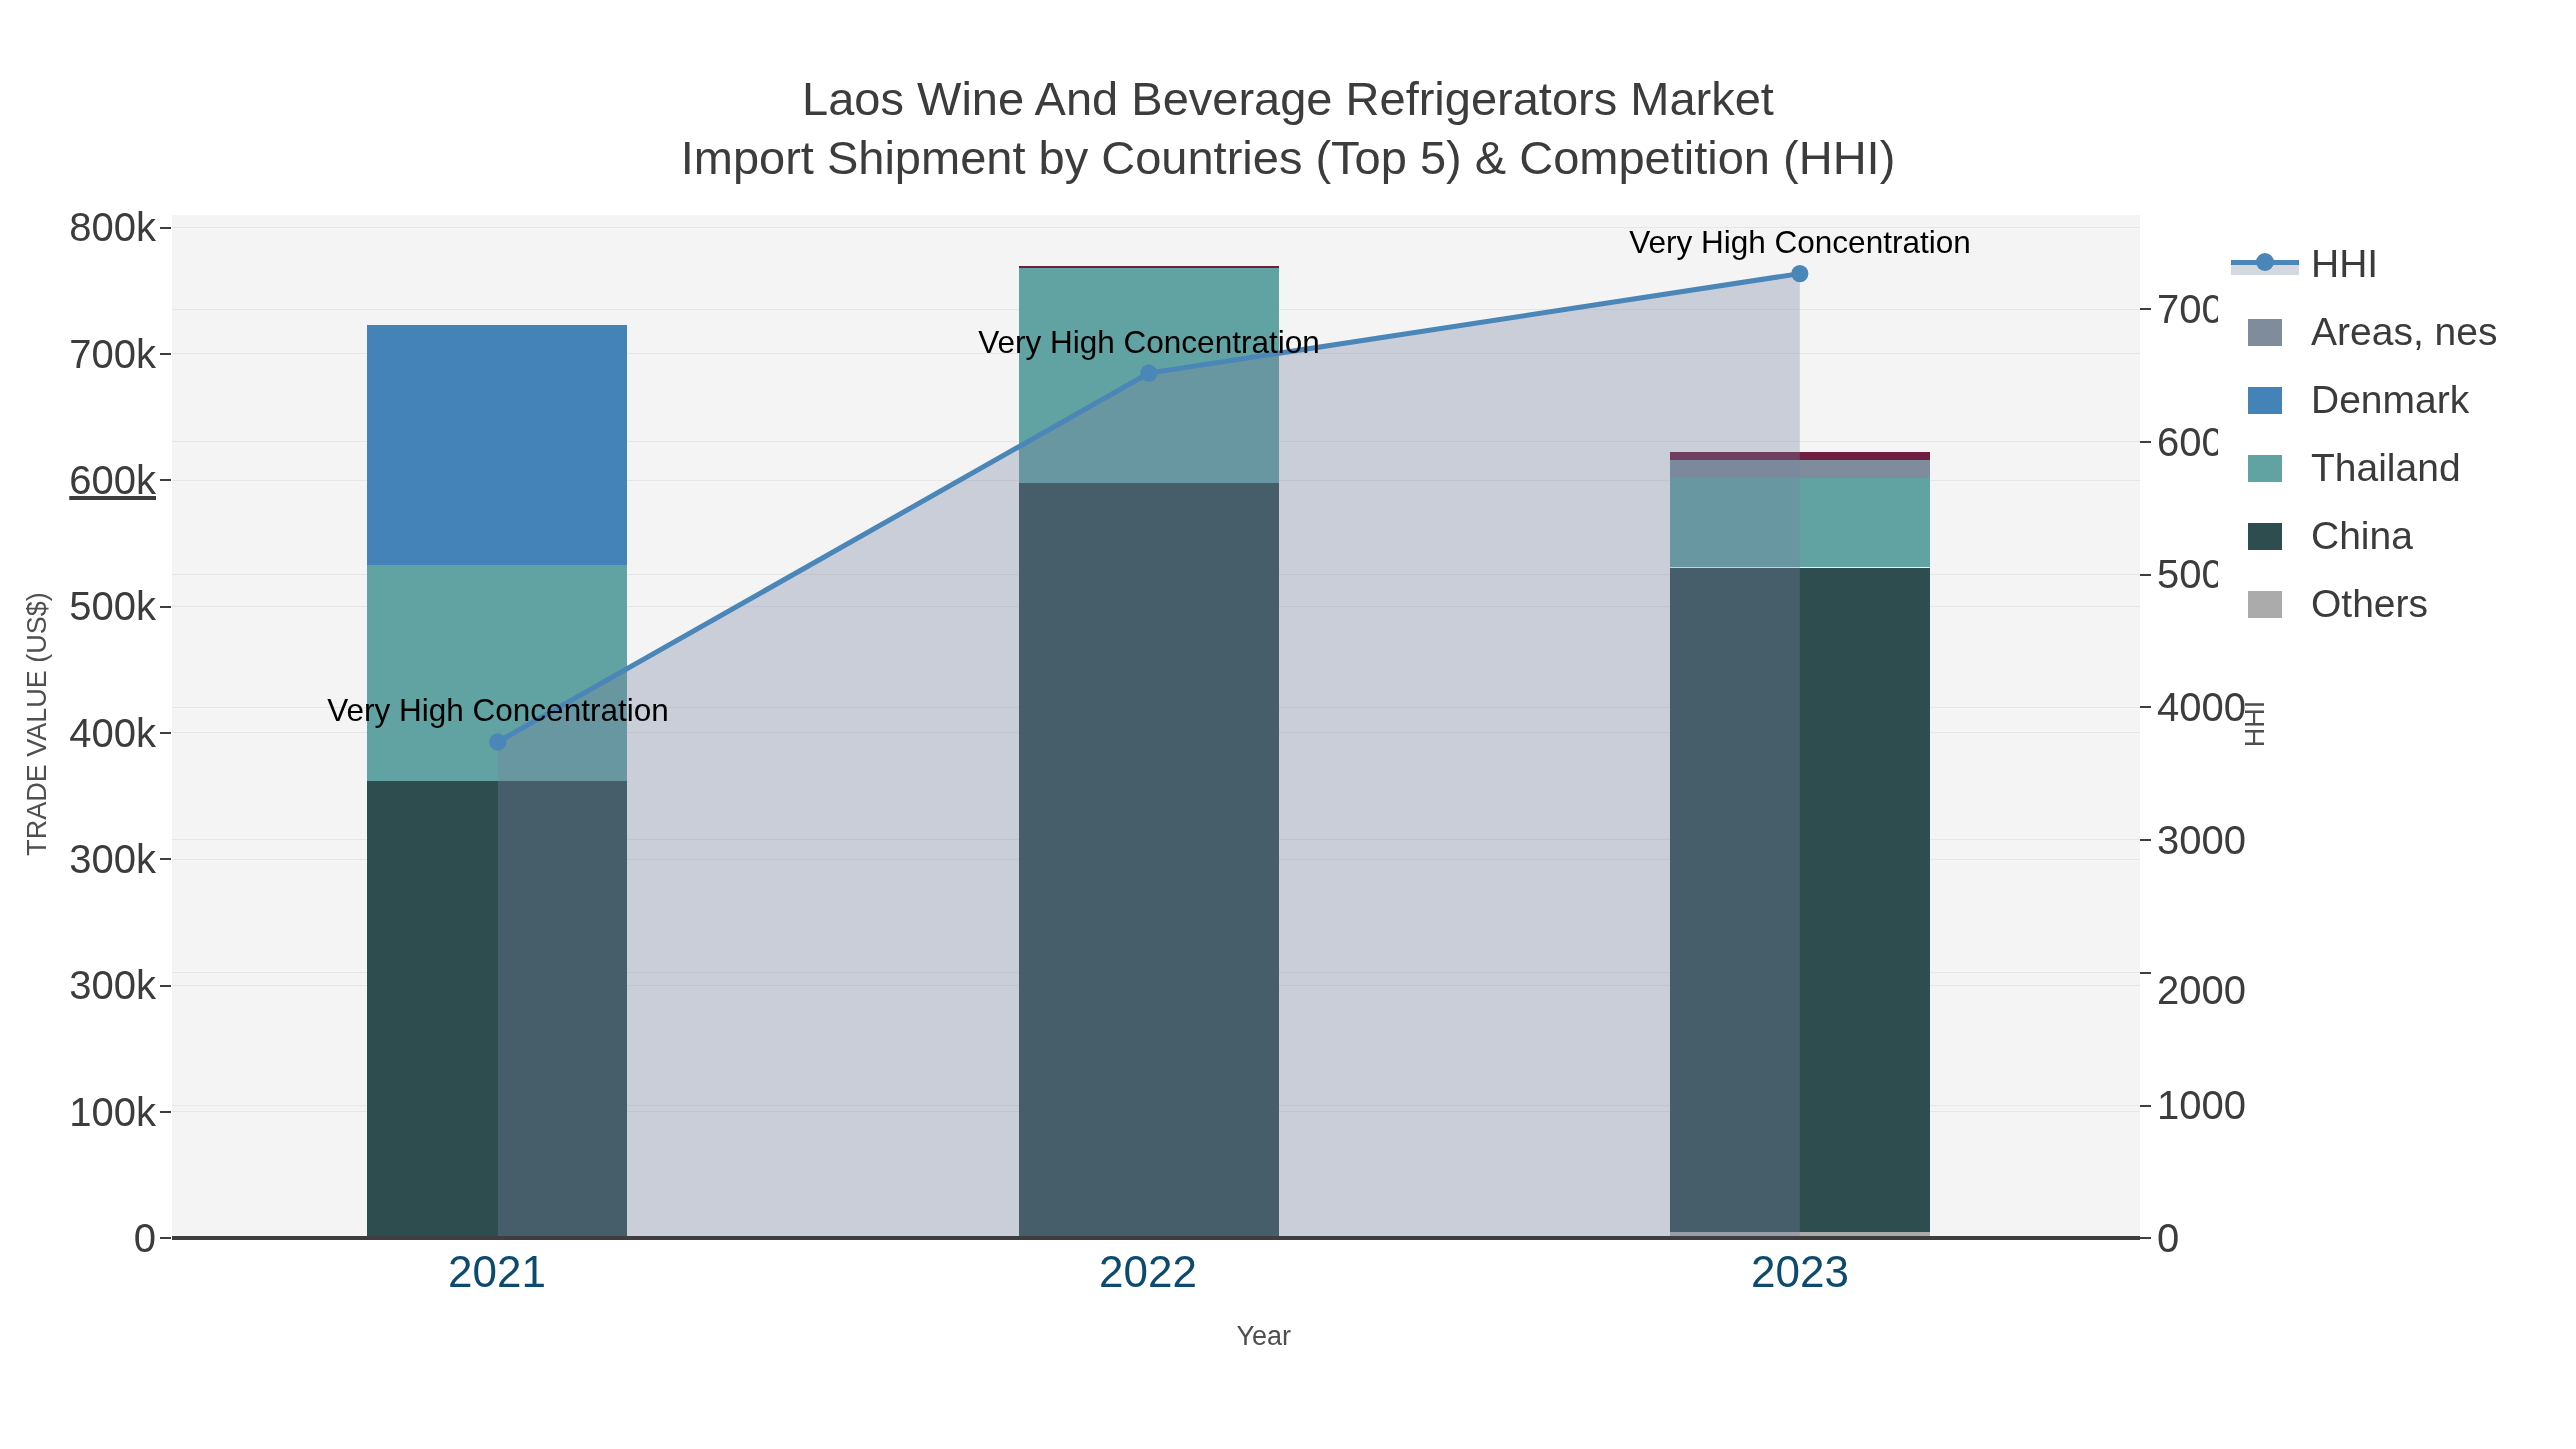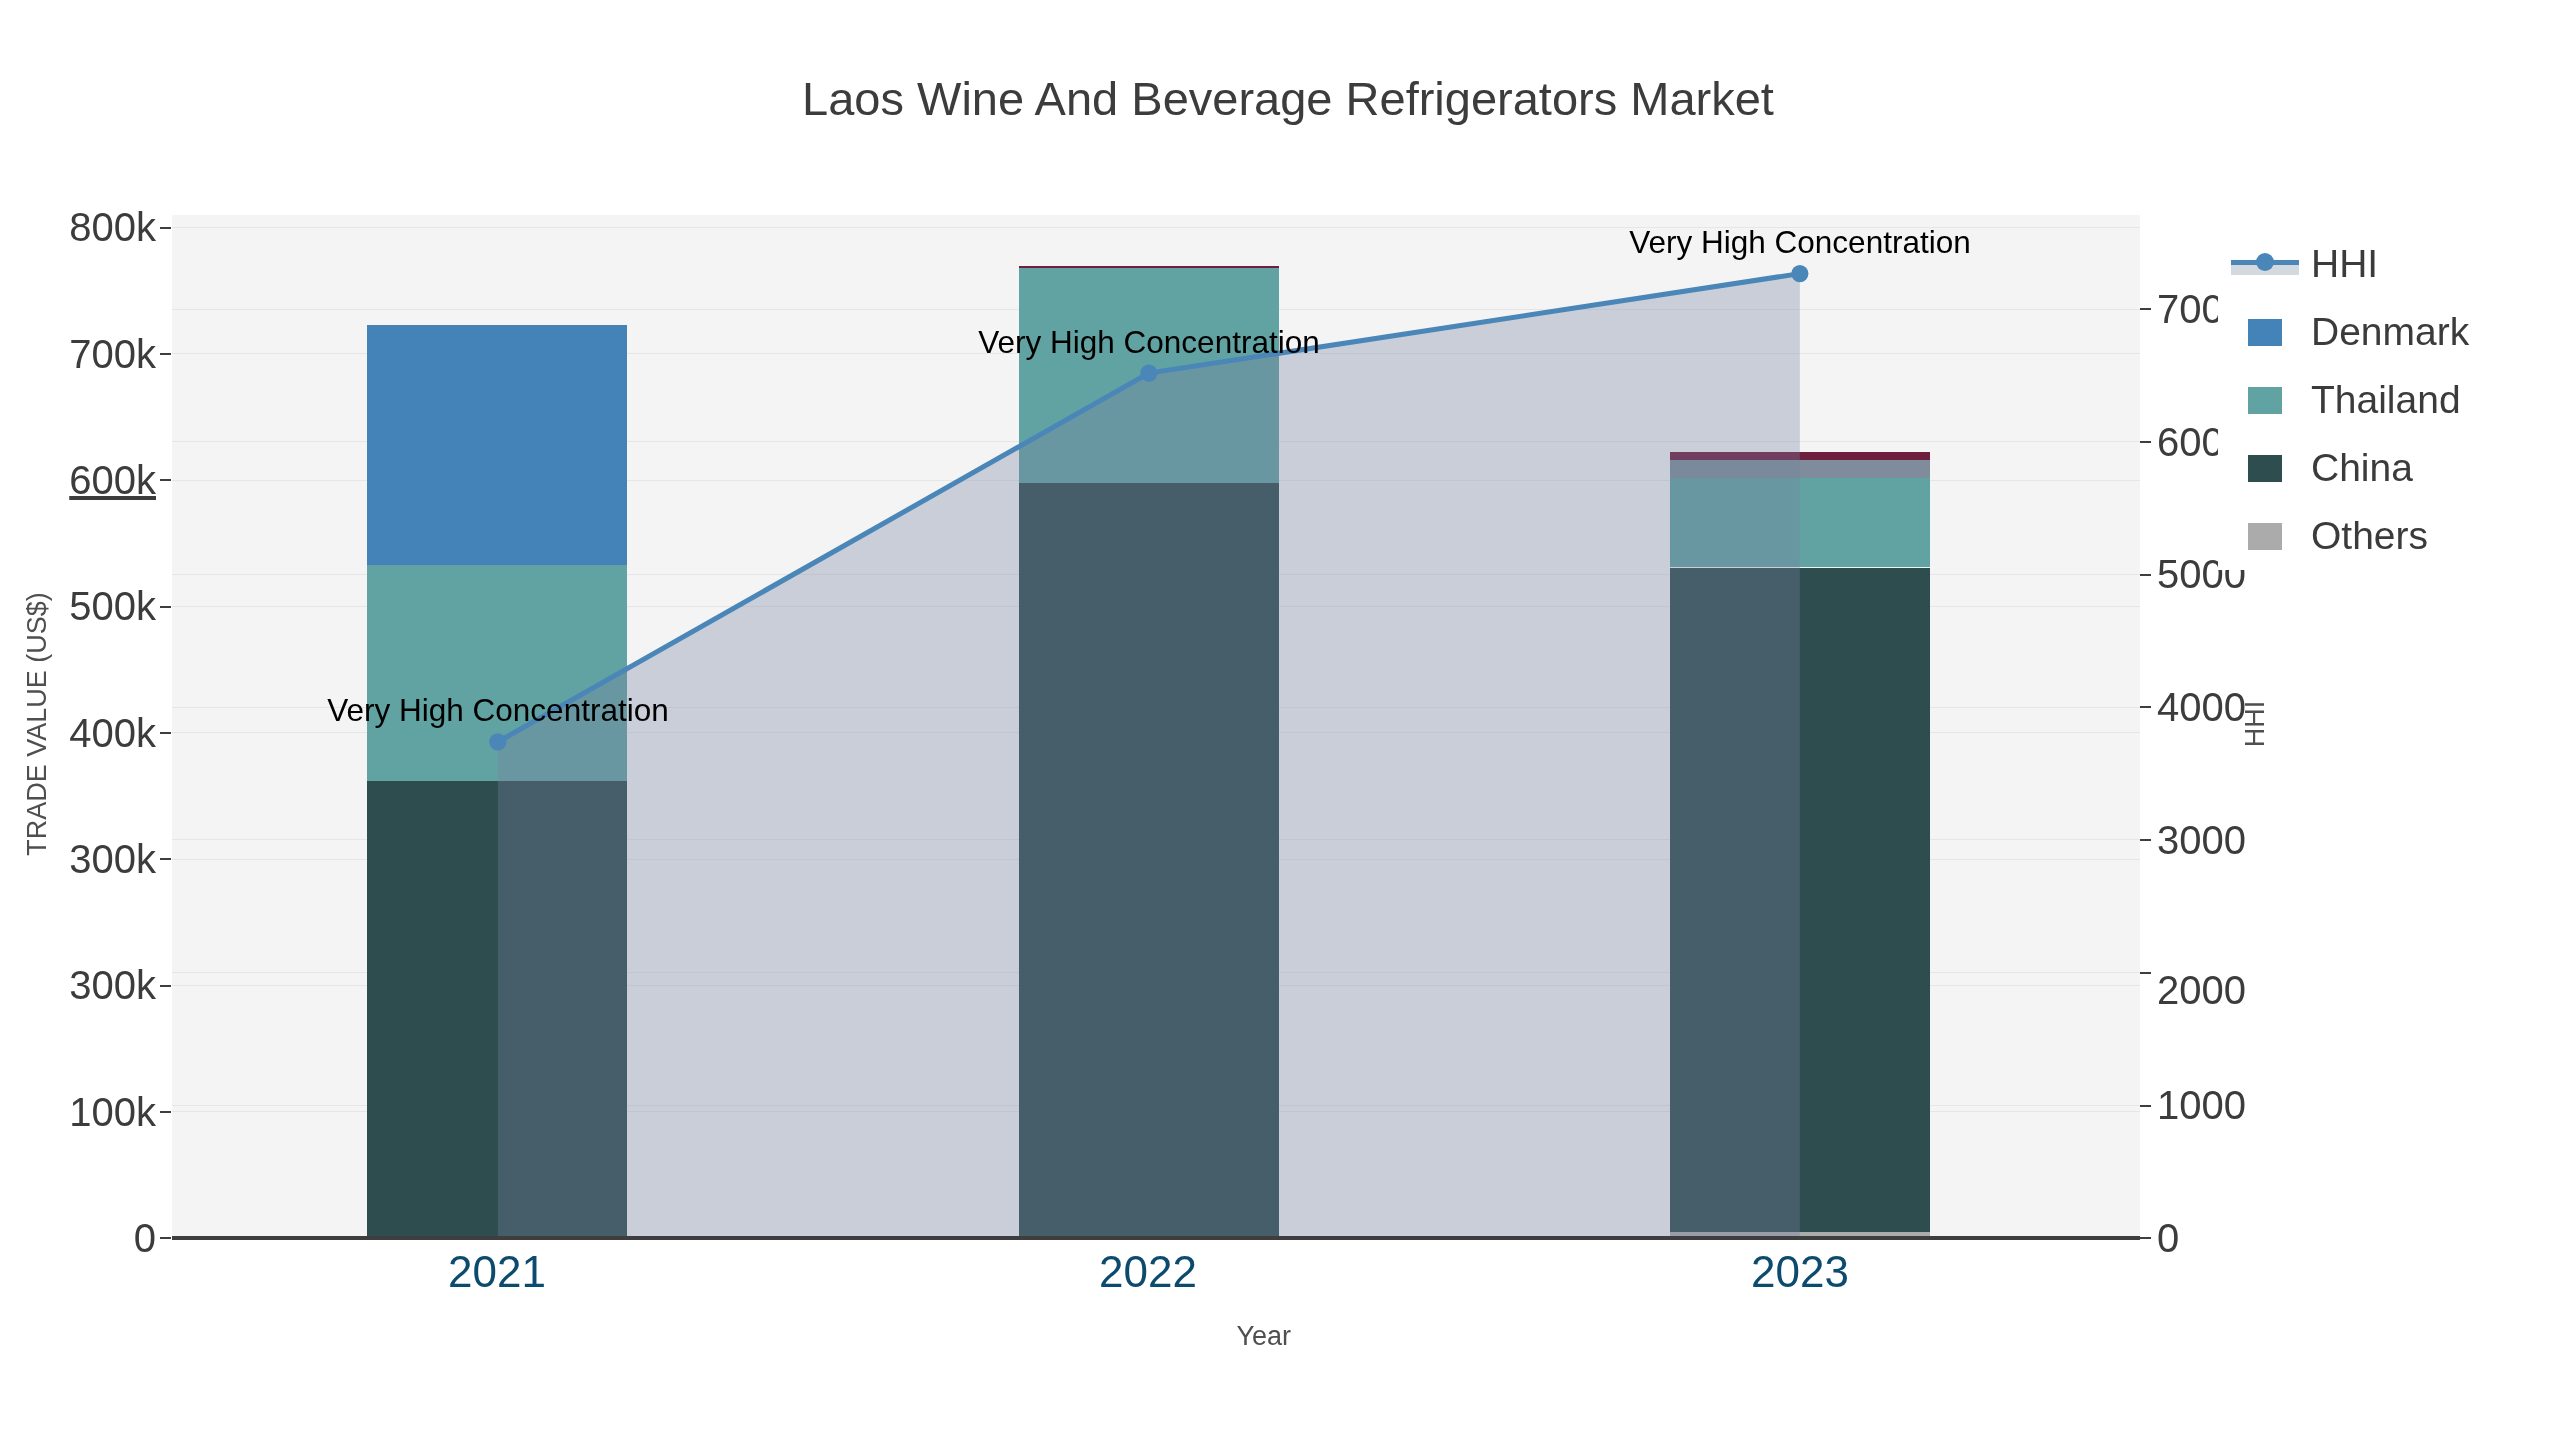--- a/index.html
+++ b/index.html
@@ -38,20 +38,21 @@
   .hhi-sample{position:relative;width:68px;height:31.5px;}
   .hhi-sample .fillband{position:absolute;left:0;top:15.7px;width:68px;height:11.4px;background:#d4d8df;}
   .hhi-sample .line{position:absolute;left:0;top:11.4px;width:68px;height:5px;background:#4a86b8;}
   .hhi-sample .dot{position:absolute;left:25px;top:5px;width:18px;height:18px;border-radius:50%;background:#4a86b8;}
 </style>
 </head>
 <body>
 
 <div class="title-block">
   <div class="title-line">Laos Wine And Beverage Refrigerators Market</div>
+  <div class="title-line">Import Shipment by Countries (Top 5) &amp; Competition (HHI)</div>
 </div>
 
 <div id="plot">
     <div class="grid" style="top: 896px;"></div>
     <div class="grid" style="top: 770px;"></div>
     <div class="grid" style="top: 644px;"></div>
     <div class="grid" style="top: 517px;"></div>
     <div class="grid" style="top: 391px;"></div>
     <div class="grid" style="top: 265px;"></div>
     <div class="grid" style="top: 138px;"></div>
@@ -96,20 +97,26 @@
 <div id="legend">
     <div class="legend-item">
       <div class="legend-sample">
         <div class="hhi-sample">
           <div class="fillband" style="background: rgb(212, 216, 223);"></div>
           <div class="line" style="background: rgb(74, 134, 184);"></div>
           <div class="dot" style="background: rgb(74, 134, 184);"></div>
         </div>
       </div>
       <div class="legend-label">HHI</div>
+    </div>
+    <div class="legend-item">
+      <div class="legend-sample">
+        <div class="legend-swatch" style="background: rgb(126, 140, 156);"></div>
+      </div>
+      <div class="legend-label">Areas, nes</div>
     </div>
     <div class="legend-item">
       <div class="legend-sample">
         <div class="legend-swatch" style="background: rgb(67, 131, 184);"></div>
       </div>
       <div class="legend-label">Denmark</div>
     </div>
     <div class="legend-item">
       <div class="legend-sample">
         <div class="legend-swatch" style="background: rgb(97, 162, 162);"></div>

